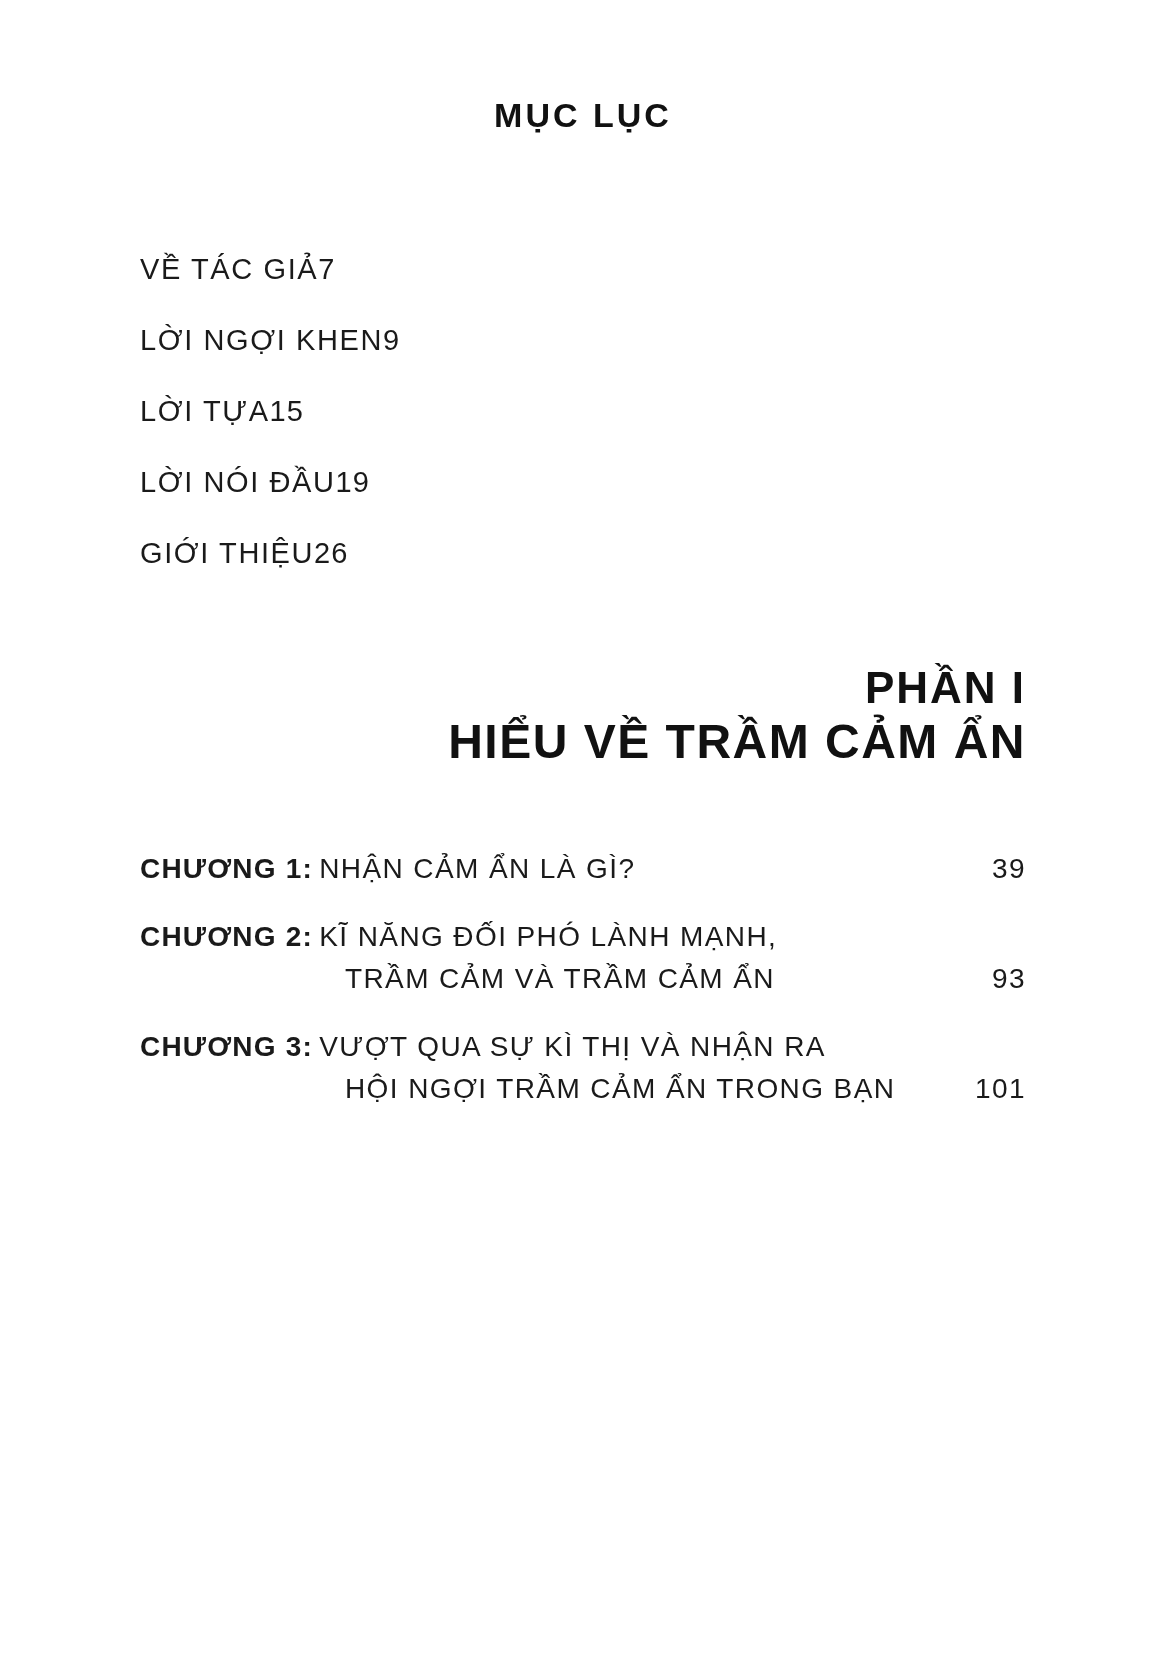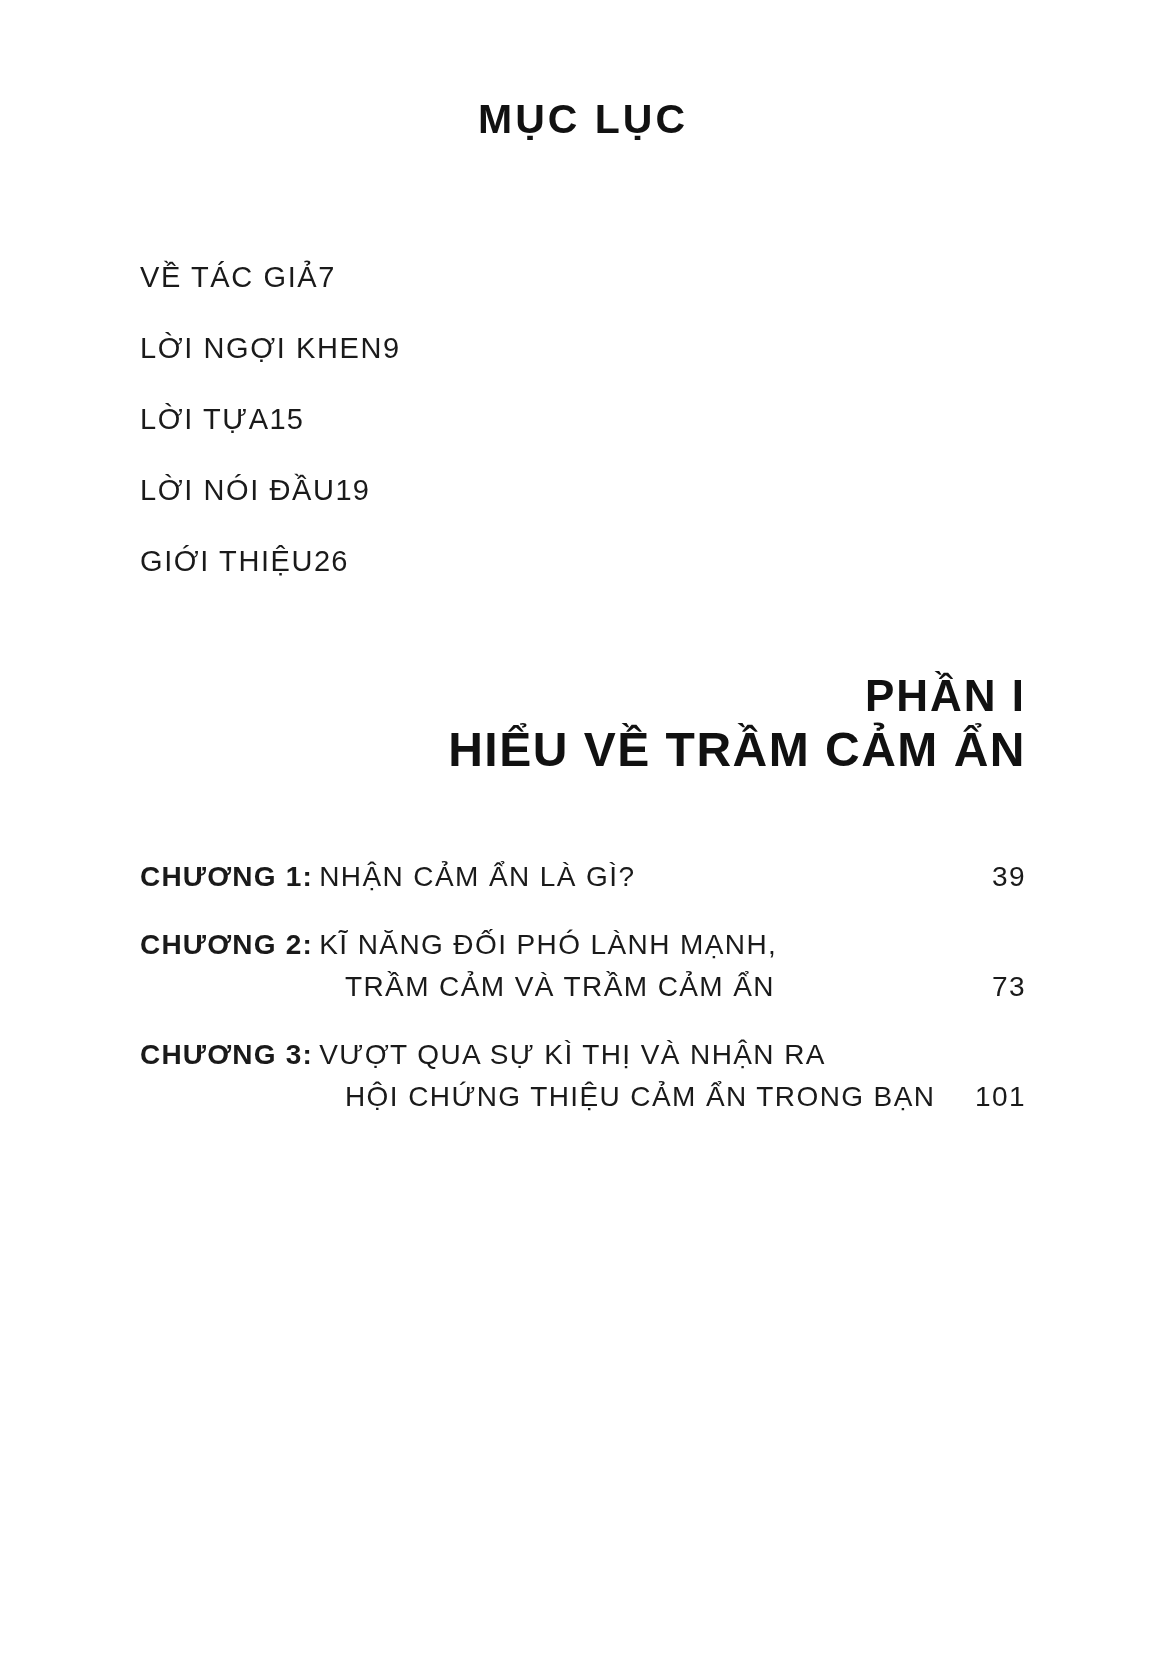--- a/index.html
+++ b/index.html
@@ -19,21 +19,21 @@
     width: 1166px;
     height: 1662px;
     box-sizing: border-box;
     padding: 0 140px;
     position: relative;
   }
 
   
   .toc-title {
     text-align: center;
-    font-size: 41px;
+    font-size: 34px;
     font-weight: 700;
     letter-spacing: 3px;
     margin-top: 96px;
     margin-bottom: 0;
     color: #111111;
   }
 
   
   .front-list {
     margin-top: 118px;
@@ -171,33 +171,33 @@
     <div class="chapter">
       <div class="chapter-line">
         <span class="ch-label">CHƯƠNG 2</span>
           <span class="ch-colon">:</span>
         <span class="ch-text">KĨ NĂNG ĐỐI PHÓ LÀNH MẠNH,</span>
         <span class="ch-page"></span>
       </div>
       <div class="chapter-line cont">
         <span class="ch-indent"></span>
         <span class="ch-text">TRẦM CẢM VÀ TRẦM CẢM ẨN</span>
-        <span class="ch-page">73</span>
+        <span class="ch-page">93</span>
       </div>
     </div>
 
     <div class="chapter">
       <div class="chapter-line">
         <span class="ch-label">CHƯƠNG 3</span>
           <span class="ch-colon">:</span>
         <span class="ch-text">VƯỢT QUA SỰ KÌ THỊ VÀ NHẬN RA</span>
         <span class="ch-page"></span>
       </div>
       <div class="chapter-line cont">
         <span class="ch-indent"></span>
-        <span class="ch-text">HỘI CHỨNG THIỆU CẢM ẨN TRONG BẠN</span>
+        <span class="ch-text">HỘI NGỢI TRẦM CẢM ẨN TRONG BẠN</span>
         <span class="ch-page">101</span>
       </div>
     </div>
 
   </div>
 
 </div>
 
 </body></html>

